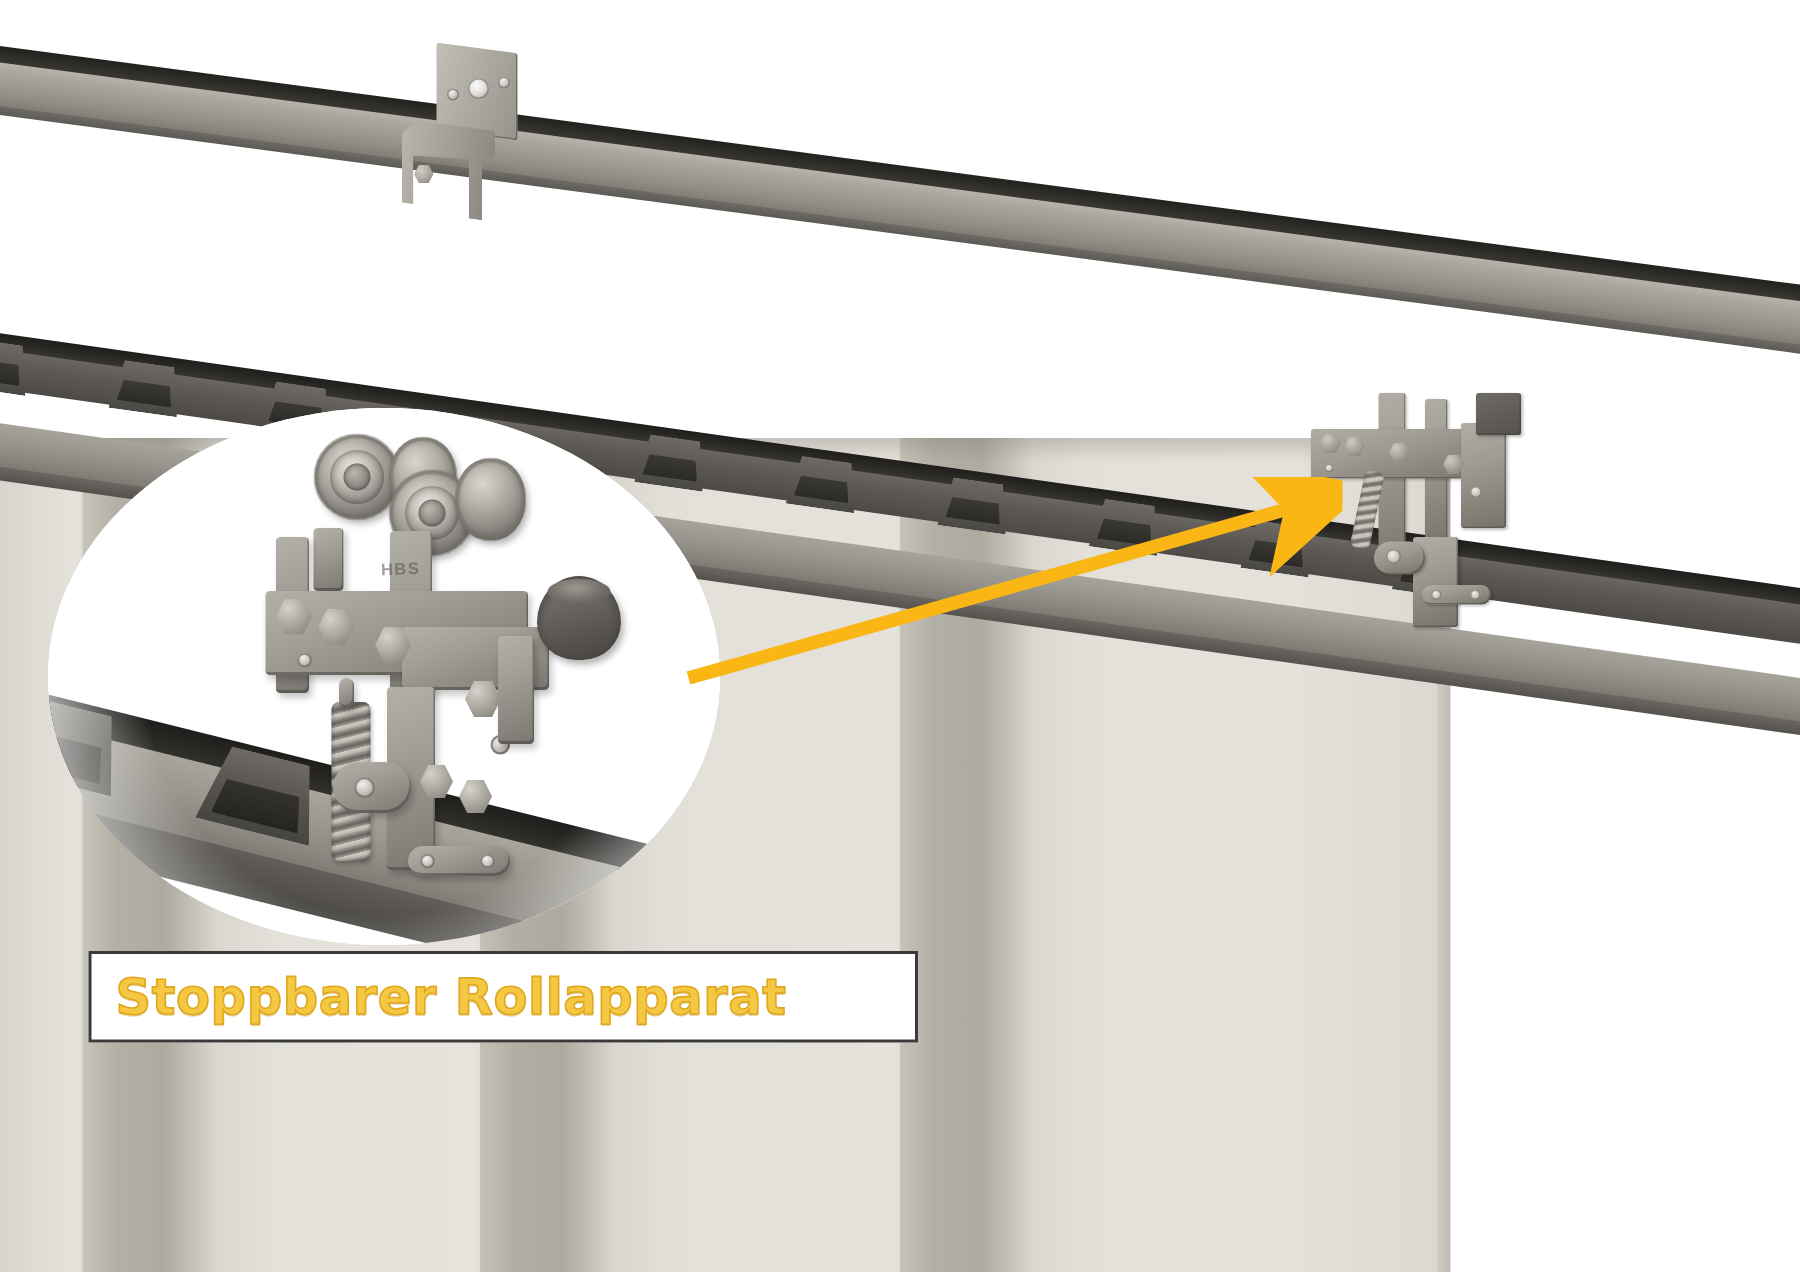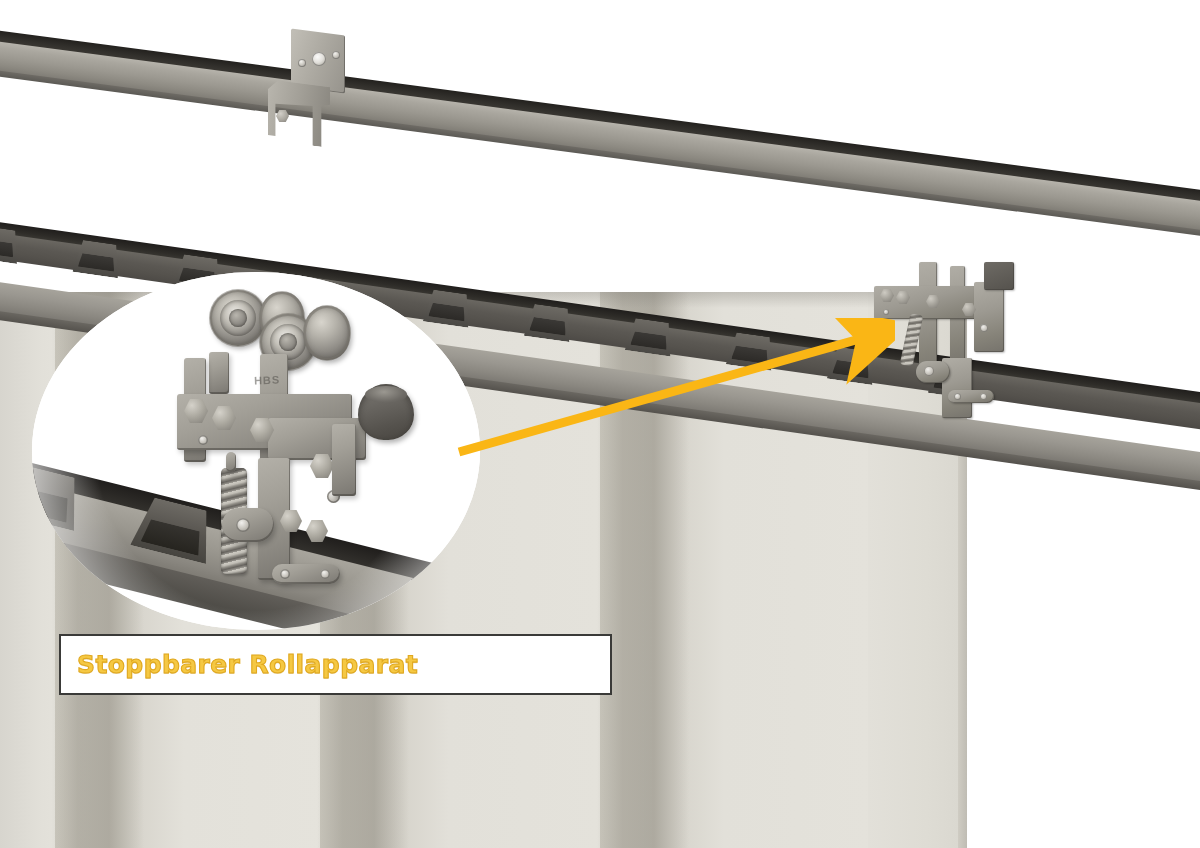--- a/index.html
+++ b/index.html
@@ -133,21 +133,21 @@
       opacity:.55;font-weight:700;transform:rotate(-2deg);}
 
   
   #arrow{position:absolute;left:455px;top:318px;width:440px;height:145px;pointer-events:none;}
 
   
   #caption-box{position:absolute;left:59px;top:634px;width:553px;height:61px;
       background:#ffffff;border:2px solid #3a3a38;box-sizing:border-box;
       display:flex;align-items:center;}
   #caption-text{margin-left:16px;font-family:"DejaVu Sans",sans-serif;font-weight:700;
-      font-size:25px;letter-spacing:.4px;color:#f5c843;
+      font-size:33px;letter-spacing:.4px;color:#f5c843;
       -webkit-text-stroke:1.1px #e0a81f;text-shadow:0 1px 0 rgba(190,140,20,.35);}
 </style>
 </head>
 <body>
 
 <div id="stage">
 
   <div class="panel-group">
     <div class="panel" style="left:0px;width:60px;">
       <div class="face" style="background:linear-gradient(90deg,#d7d5ce 0%,#e2e0d9 70%,#e4e2db 100%);"></div>

